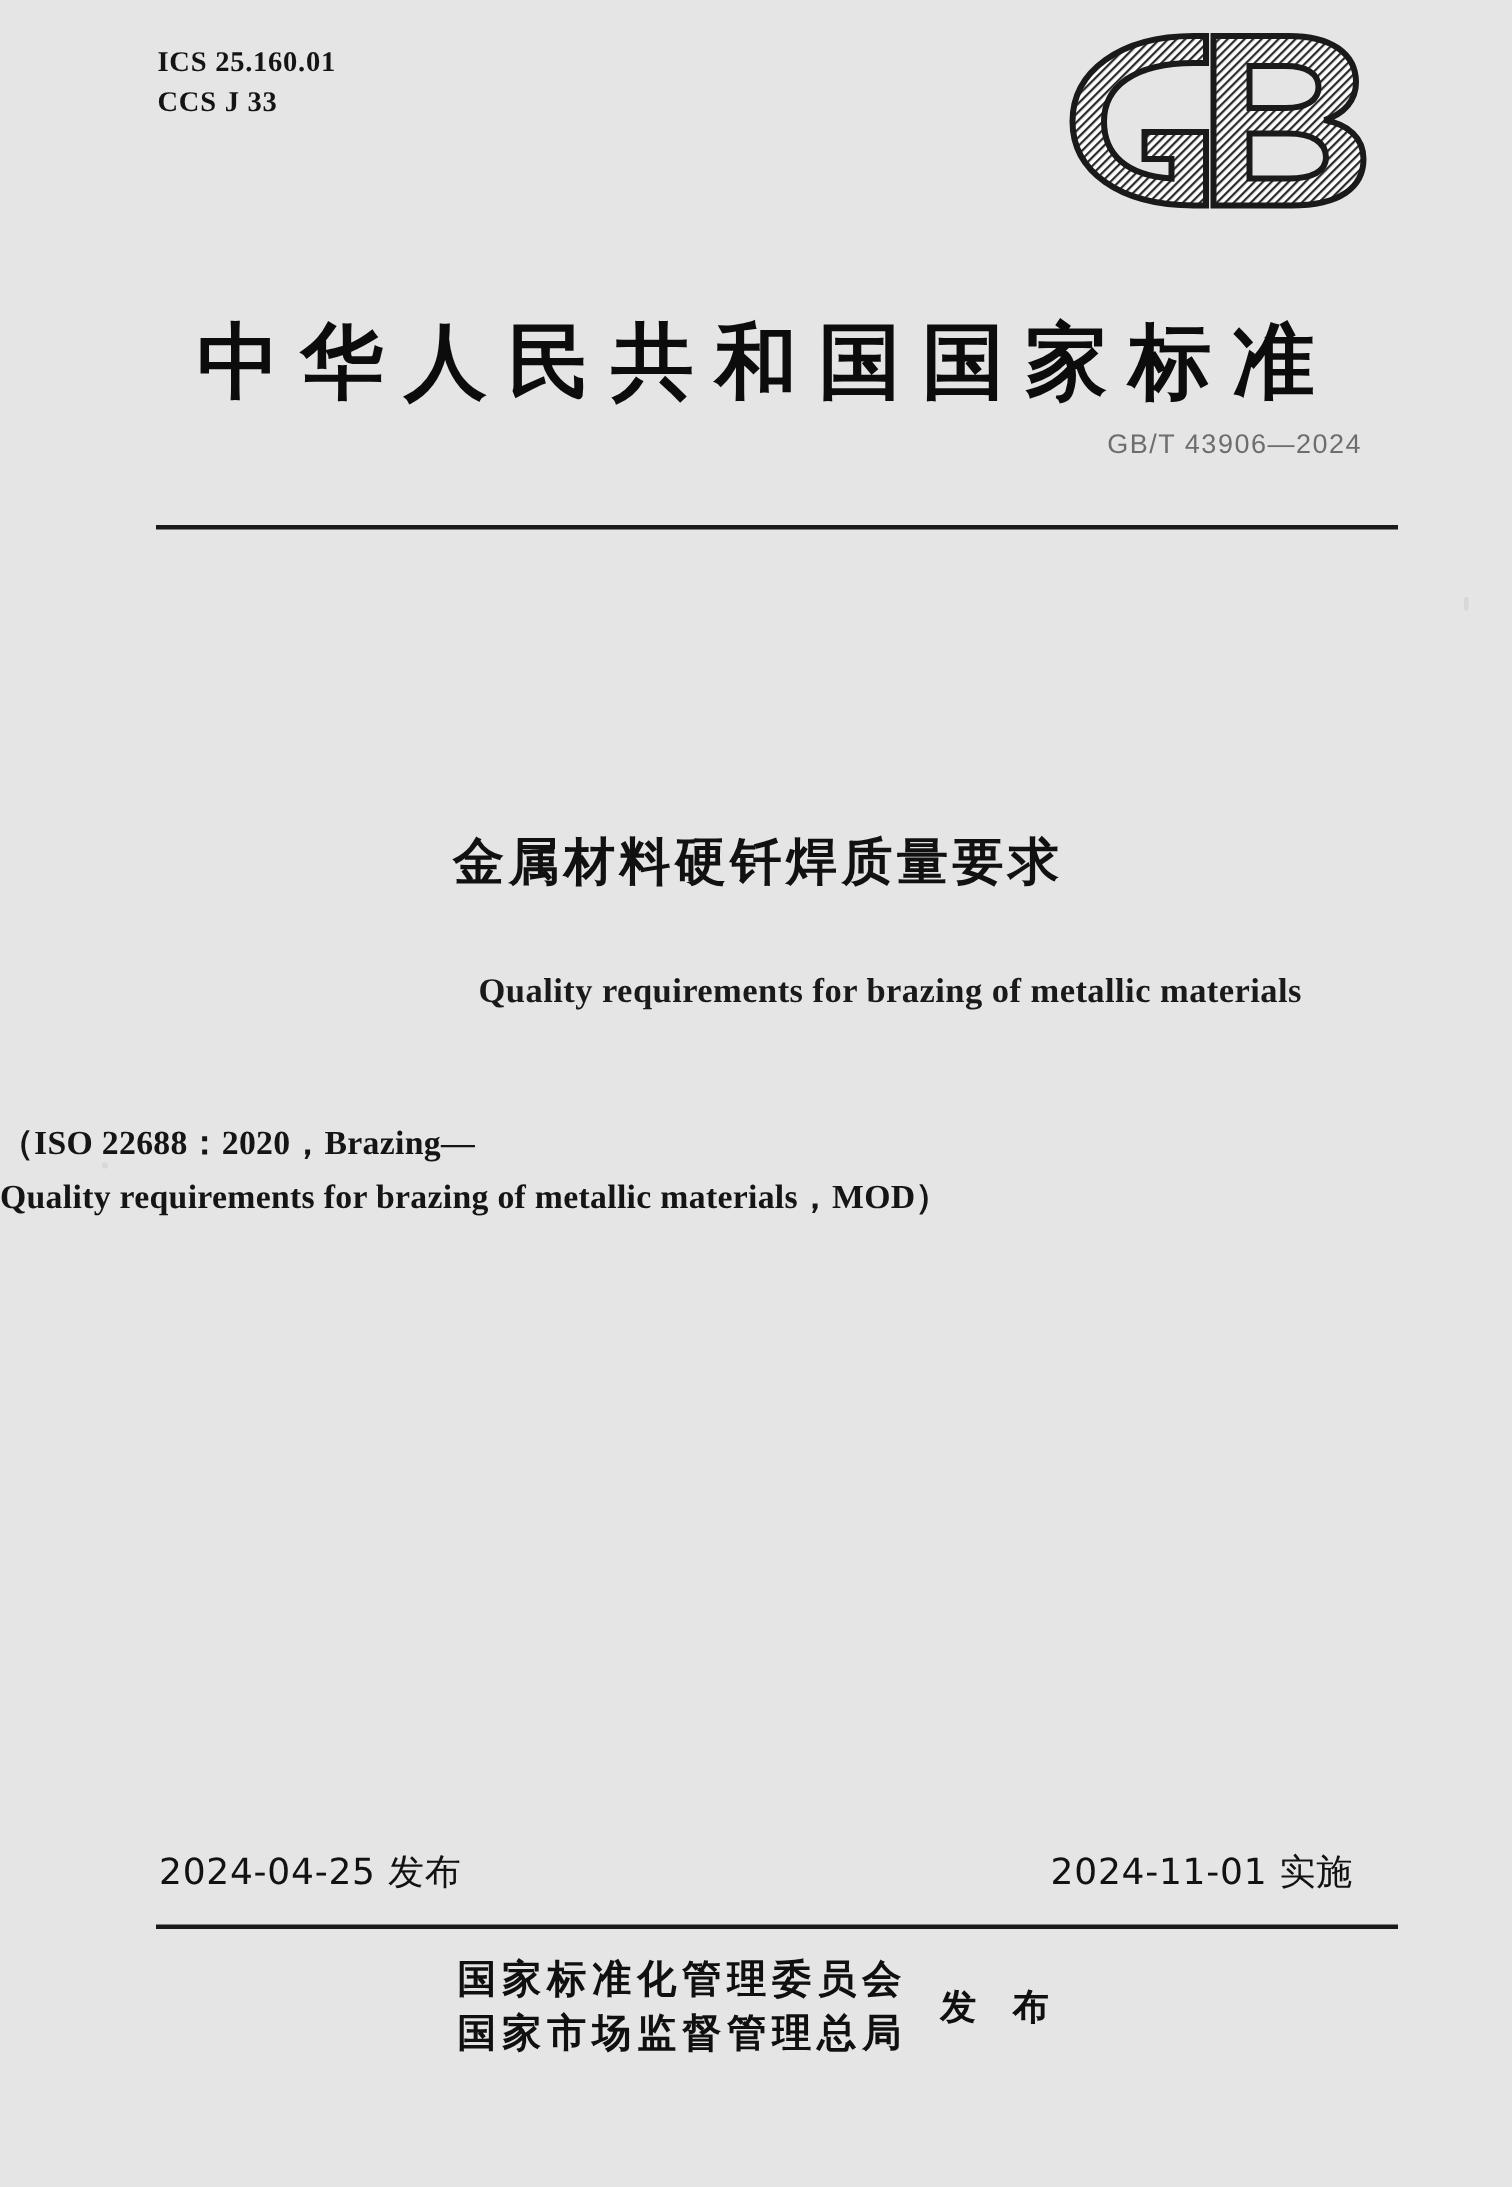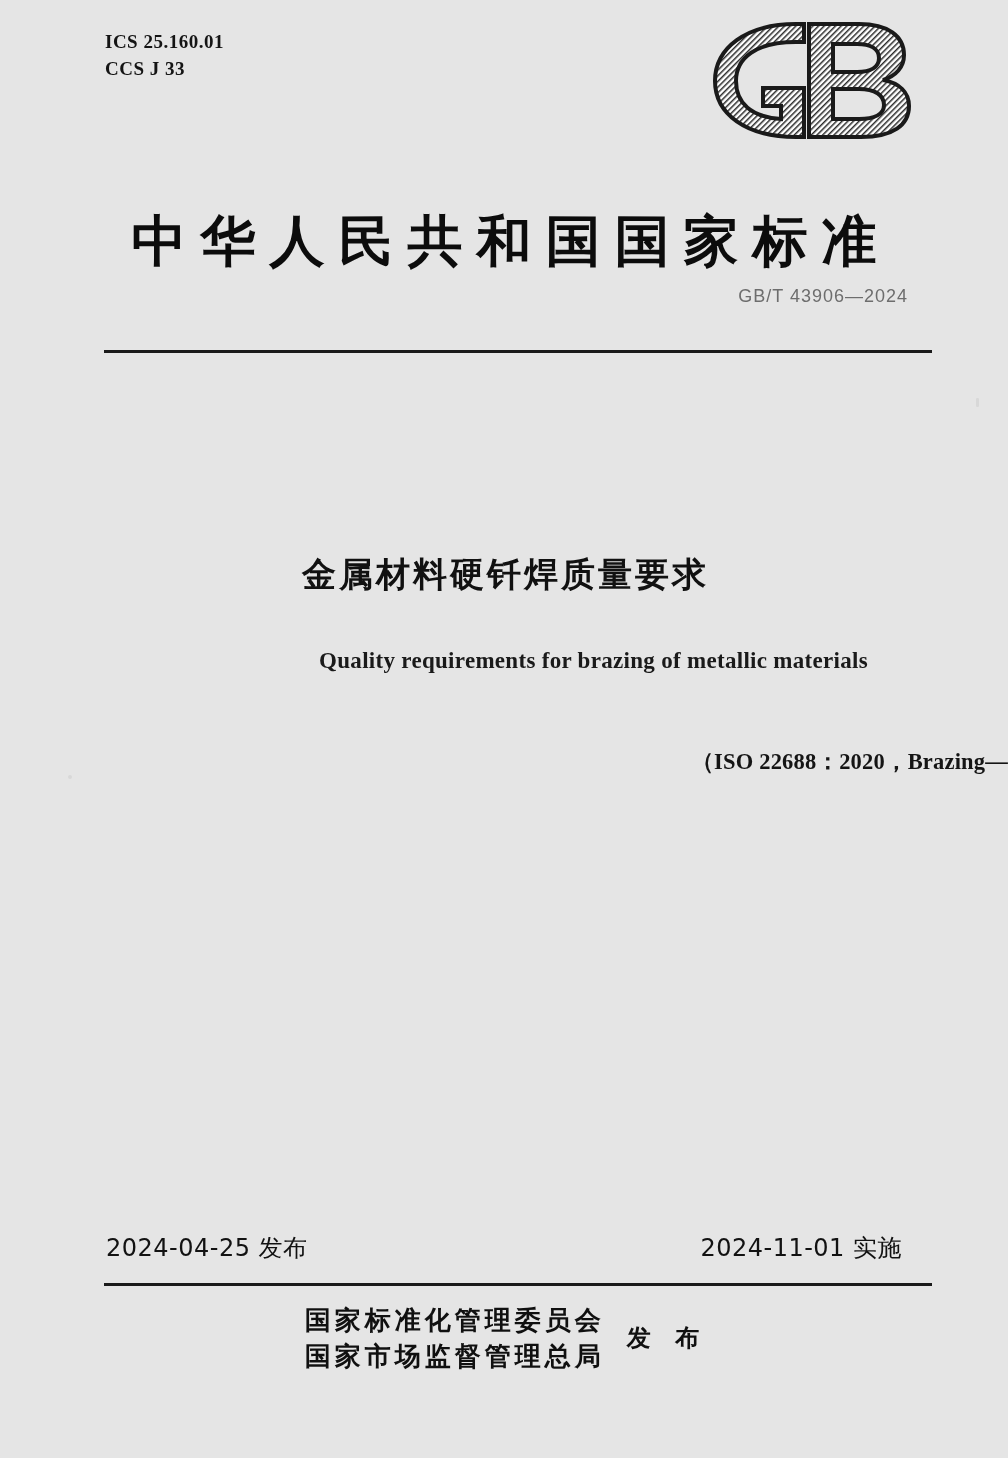--- a/index.html
+++ b/index.html
@@ -114,21 +114,21 @@
     font-weight: bold;
     font-size: 23px;
     letter-spacing: 0.3px;
     color: #1a1a1a;
   }
   .iso-note {
     position: absolute;
     top: 744px;
     left: 0;
     width: 1008px;
-    text-align: right;
+    text-align: left;
     font-family: "Liberation Serif", serif;
     font-weight: bold;
     font-size: 22.5px;
     line-height: 36px;
     color: #151515;
   }
   .iso-note .line1 { display: block; letter-spacing: 0.2px; }
   .iso-note .line2 { display: block; letter-spacing: 0.2px; }
 
   
@@ -223,20 +223,21 @@
   <div class="std-no">GB/T 43906—2024</div>
 
   <div class="rule-top"></div>
   <div class="rule-bottom"></div>
 
   <div class="doc-title-cn">金属材料硬钎焊质量要求</div>
   <div class="doc-title-en">Quality requirements for brazing of metallic materials</div>
 
   <div class="iso-note">
     <span class="line1">（ISO 22688：2020，Brazing—</span>
+    <span class="line2">Quality requirements for brazing of metallic materials，MOD）</span>
   </div>
 
   <div class="date-issue">2024-04-25 发布</div>
   <div class="date-effective">2024-11-01 实施</div>
 
   <div class="publisher">
     <span class="publisher-inner">
       <span class="pub-lines">
         <span style="display:block">国家标准化管理委员会</span>
         <span style="display:block">国家市场监督管理总局</span>

